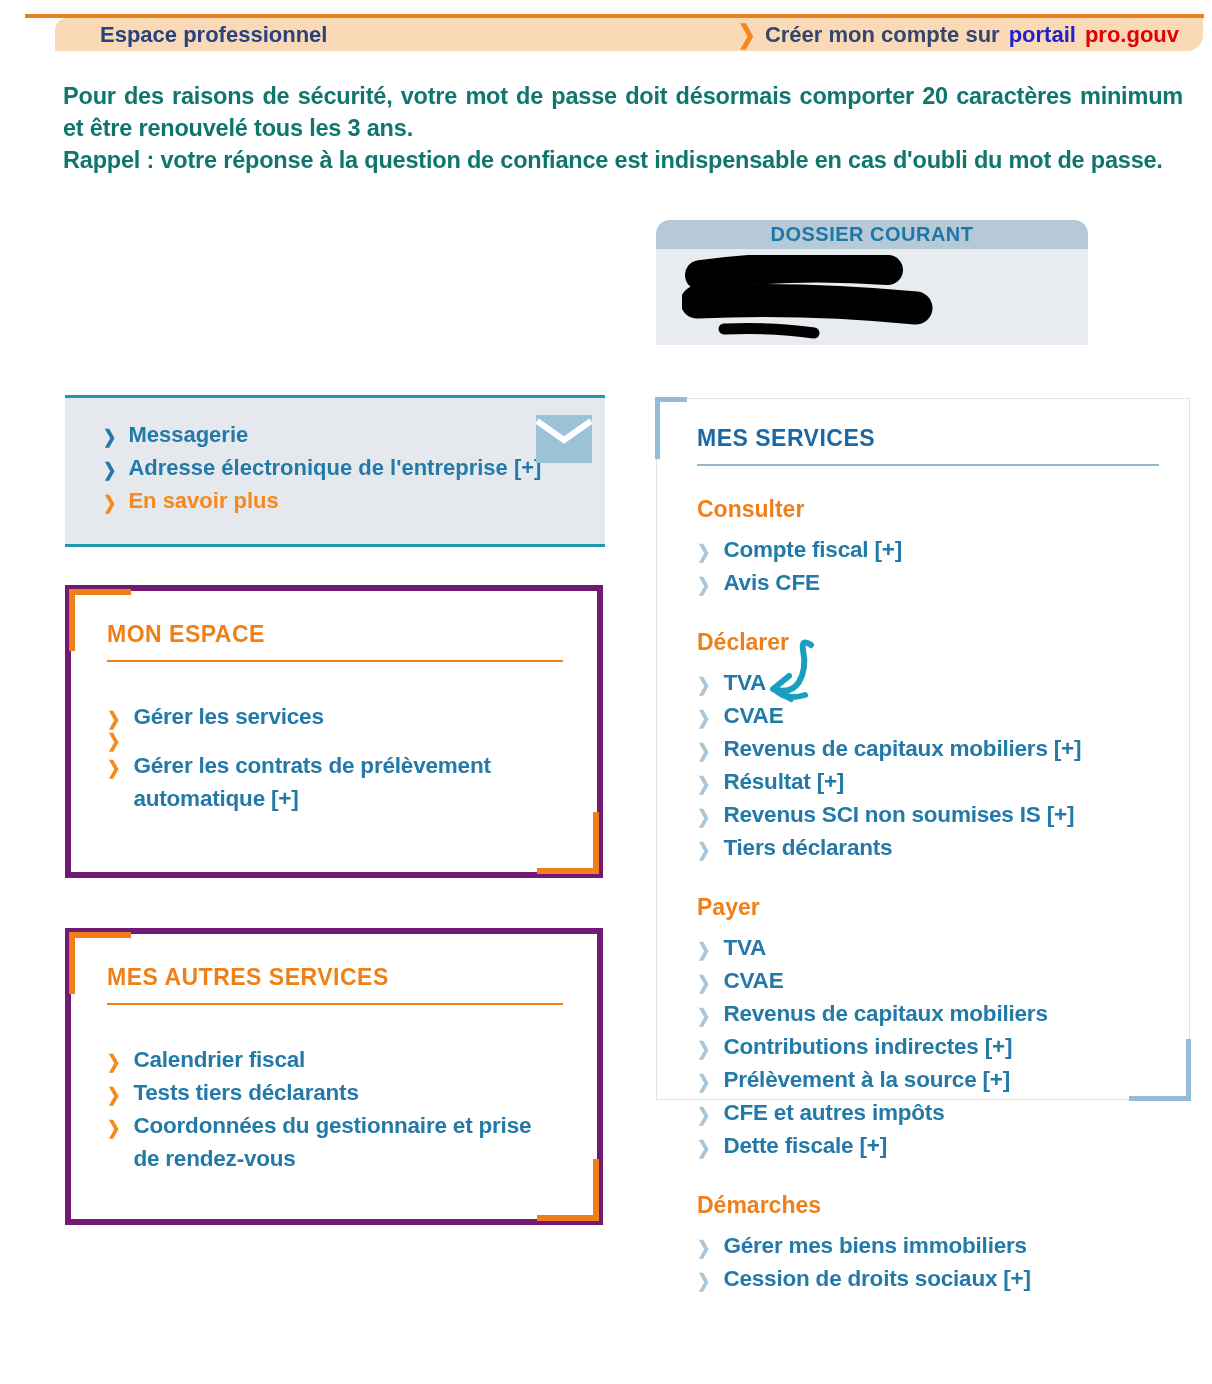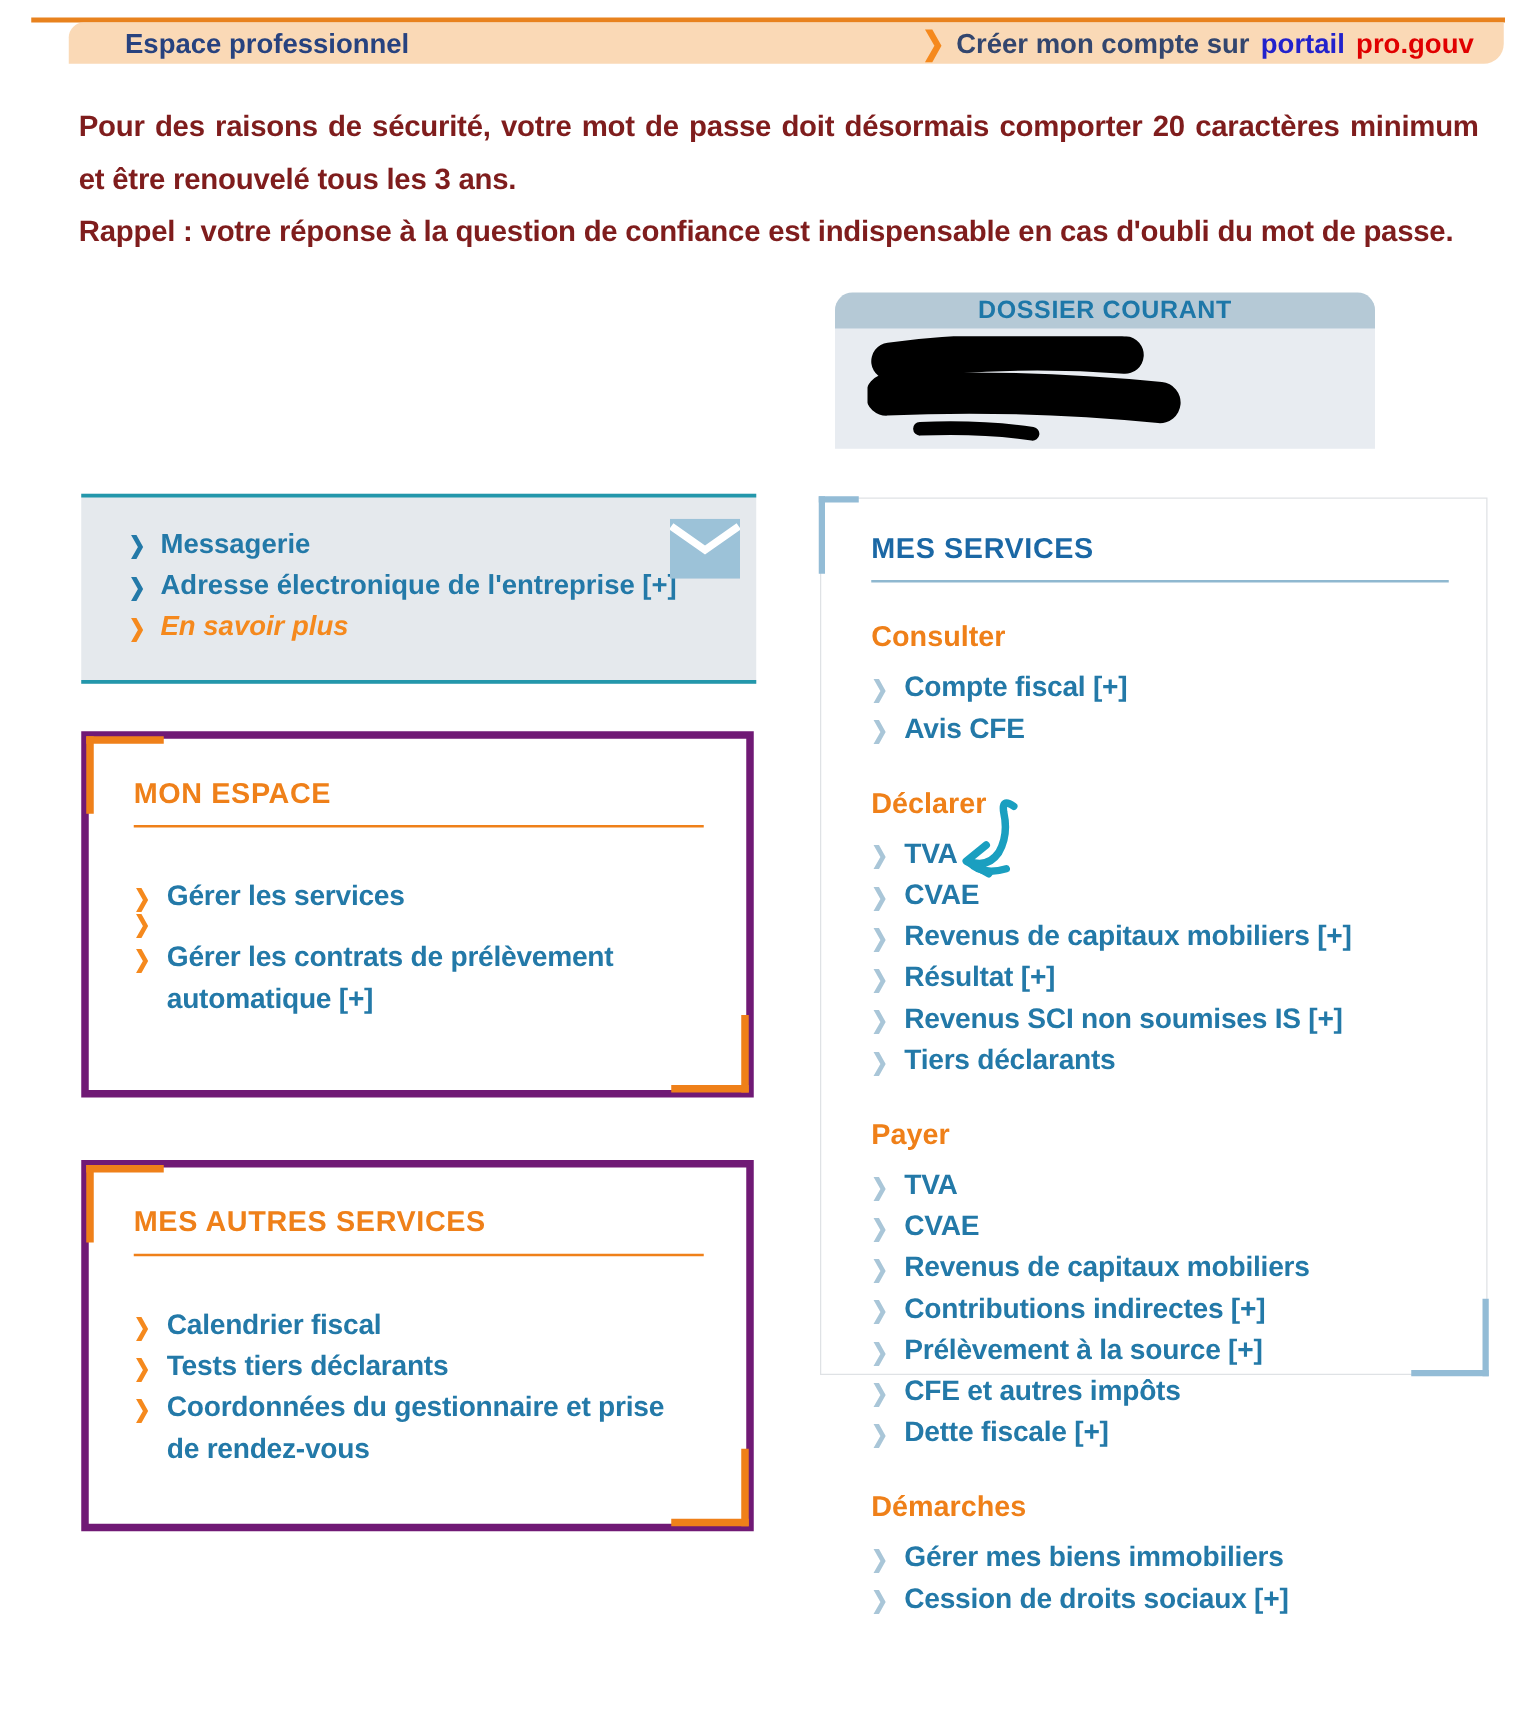--- a/index.html
+++ b/index.html
@@ -24,43 +24,43 @@
   .bar-right .portail { color:#2222cc; }
   .bar-right .progouv { color:#e00000; }
   .chev { font-weight:bold; font-style:normal; line-height:1; transform:scaleY(1.15); display:inline-block; }
   .chev.orange { color:#f5891d; }
   .chev.blue { color:#2379a8; }
   .chev.light { color:#a9c6d8; }
 
   
   #notice {
     left:63px; top:80px; width:1120px;
-    color:#7f1d1d; font-weight:bold; font-size:23.5px; line-height:42px;
+    color:#0f766e; font-weight:bold; font-size:23.5px; line-height:32px;
     text-align:justify; letter-spacing:-0.2px;
   }
 
   
-  #dossier { left:656px; top:234px; width:432px;margin-left:12px; }
+  #dossier { left:656px; top:220px; width:432px; }
   #dossier .dc-head {
     height:29px; background:#b5c9d6; border-radius:14px 14px 0 0;
     display:flex; align-items:center; justify-content:center;
     color:#1d77a8; font-weight:bold; font-size:20px; letter-spacing:0.5px;
   }
   #dossier .dc-body { height:96px; background:#e8ecf1; position:relative; }
 
   
   #messagerie {
     left:65px; top:395px; width:540px; height:152px;
     background:#e5e9ed;
     border-top:3px solid #2397ab; border-bottom:3px solid #2397ab;
     padding:20px 0 0 38px; position:absolute;
   }
   .m-item { display:flex; align-items:baseline; gap:12px; line-height:33px; white-space:nowrap; }
   .m-item a { font-weight:bold; font-size:22px; color:#2379a8; text-decoration:none; }
-  .m-item a.orange-link { color:#f5891d;font-style:italic; }
+  .m-item a.orange-link { color:#f5891d; }
   #envelope-wrap { position:absolute; right:13px; top:17px; width:56px; height:48px; }
 
   
   .white-box {
     background:#ffffff; border:6px solid #701a75; position:absolute;
     padding:30px 34px 0 36px;
   }
   .corner { position:absolute; width:62px; height:62px; }
   .corner.tl { top:-2px; left:-2px; border-top:6px solid #ef8019; border-left:6px solid #ef8019; }
   .corner.br { bottom:-2px; right:-2px; border-bottom:6px solid #ef8019; border-right:6px solid #ef8019; }

